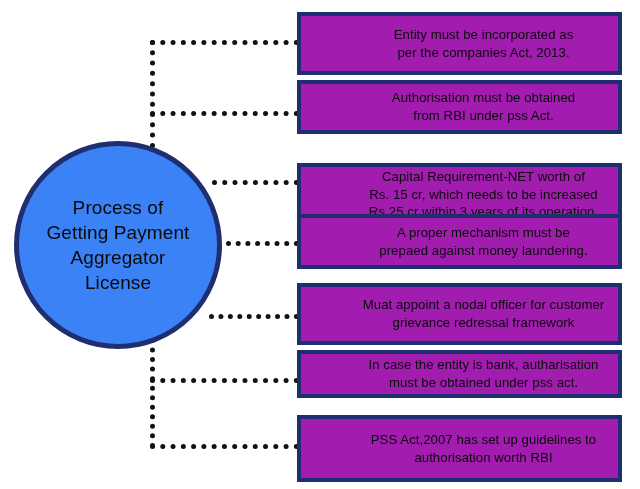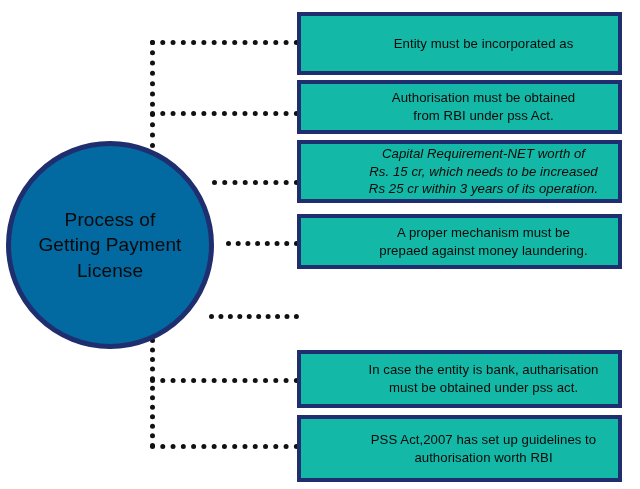--- a/index.html
+++ b/index.html
@@ -14,27 +14,27 @@
     position: relative;
     width: 640px;
     height: 489px;
     background: #ffffff;
     overflow: hidden;
   }
 
   
   .circle-node {
     position: absolute;
-    left: 6px;
+    left: 14px;
     top: 141px;
     width: 208px;
     height: 208px;
     border-radius: 50%;
     border: 5px solid #1F2E6E;
-    background: #0369a1;
+    background: #3b82f6;
     box-sizing: border-box;
     display: flex;
     align-items: center;
     justify-content: center;
     z-index: 4;
   }
   .circle-label {
     text-align: center;
     font-size: 19px;
     line-height: 1.32;
@@ -47,21 +47,21 @@
     display: block;
     white-space: nowrap;
   }
 
   
   .box {
     position: absolute;
     left: 297px;
     width: 325px;
     border: 4px solid #1F2E6E;
-    background: #14b8a6;
+    background: #a21caf;
     box-sizing: border-box;
     display: flex;
     align-items: center;
     justify-content: center;
     z-index: 3;
     padding-left: 48px;
   }
   .box-text {
     text-align: center;
     font-size: 13.2px;
@@ -110,54 +110,62 @@
   <div class="conn-v" style="left:150px; top:338px; height:110px;"></div>
 
   <div class="conn-h" style="left:150px; top:378px; width:149px;"></div>
 
   <div class="conn-h" style="left:150px; top:444px; width:149px;"></div>
 
   <div class="circle-node">
     <div class="circle-label">
       <span>Process of</span>
       <span>Getting Payment</span>
+      <span>Aggregator</span>
       <span>License</span>
     </div>
   </div>
 
   <div class="box" style="top:12px; height:63px;">
     <div class="box-text">
       <span>Entity must be incorporated as</span>
+      <span>per the companies  Act, 2013.</span>
     </div>
   </div>
 
   <div class="box" style="top:80px; height:54px;">
     <div class="box-text">
       <span>Authorisation must be obtained</span>
       <span>from RBI under pss Act.</span>
     </div>
   </div>
 
-  <div class="box" style="top:140px; height:63px;font-style:italic;">
+  <div class="box" style="top:163px; height:63px;">
     <div class="box-text">
       <span>Capital Requirement-NET worth  of</span>
       <span>Rs. 15 cr, which needs to be increased</span>
       <span>Rs 25 cr within 3 years of its operation.</span>
     </div>
   </div>
 
   <div class="box" style="top:214px; height:55px;">
     <div class="box-text">
       <span>A proper mechanism must be</span>
       <span>prepaed against money laundering.</span>
     </div>
   </div>
 
+  <div class="box" style="top:283px; height:62px;">
+    <div class="box-text">
+      <span>Muat appoint a nodal officer for customer</span>
+      <span>grievance redressal framework</span>
+    </div>
+  </div>
 
-  <div class="box" style="top:350px; height:58px;">
+  <div class="box" style="top:350px; height:48px;">
     <div class="box-text">
       <span>In case  the entity is bank, autharisation</span>
       <span>must be obtained under pss act.</span>
     </div>
   </div>
 
   <div class="box" style="top:415px; height:67px;">
     <div class="box-text">
       <span>PSS Act,2007 has set up guidelines to</span>
       <span>authorisation worth RBI</span>

